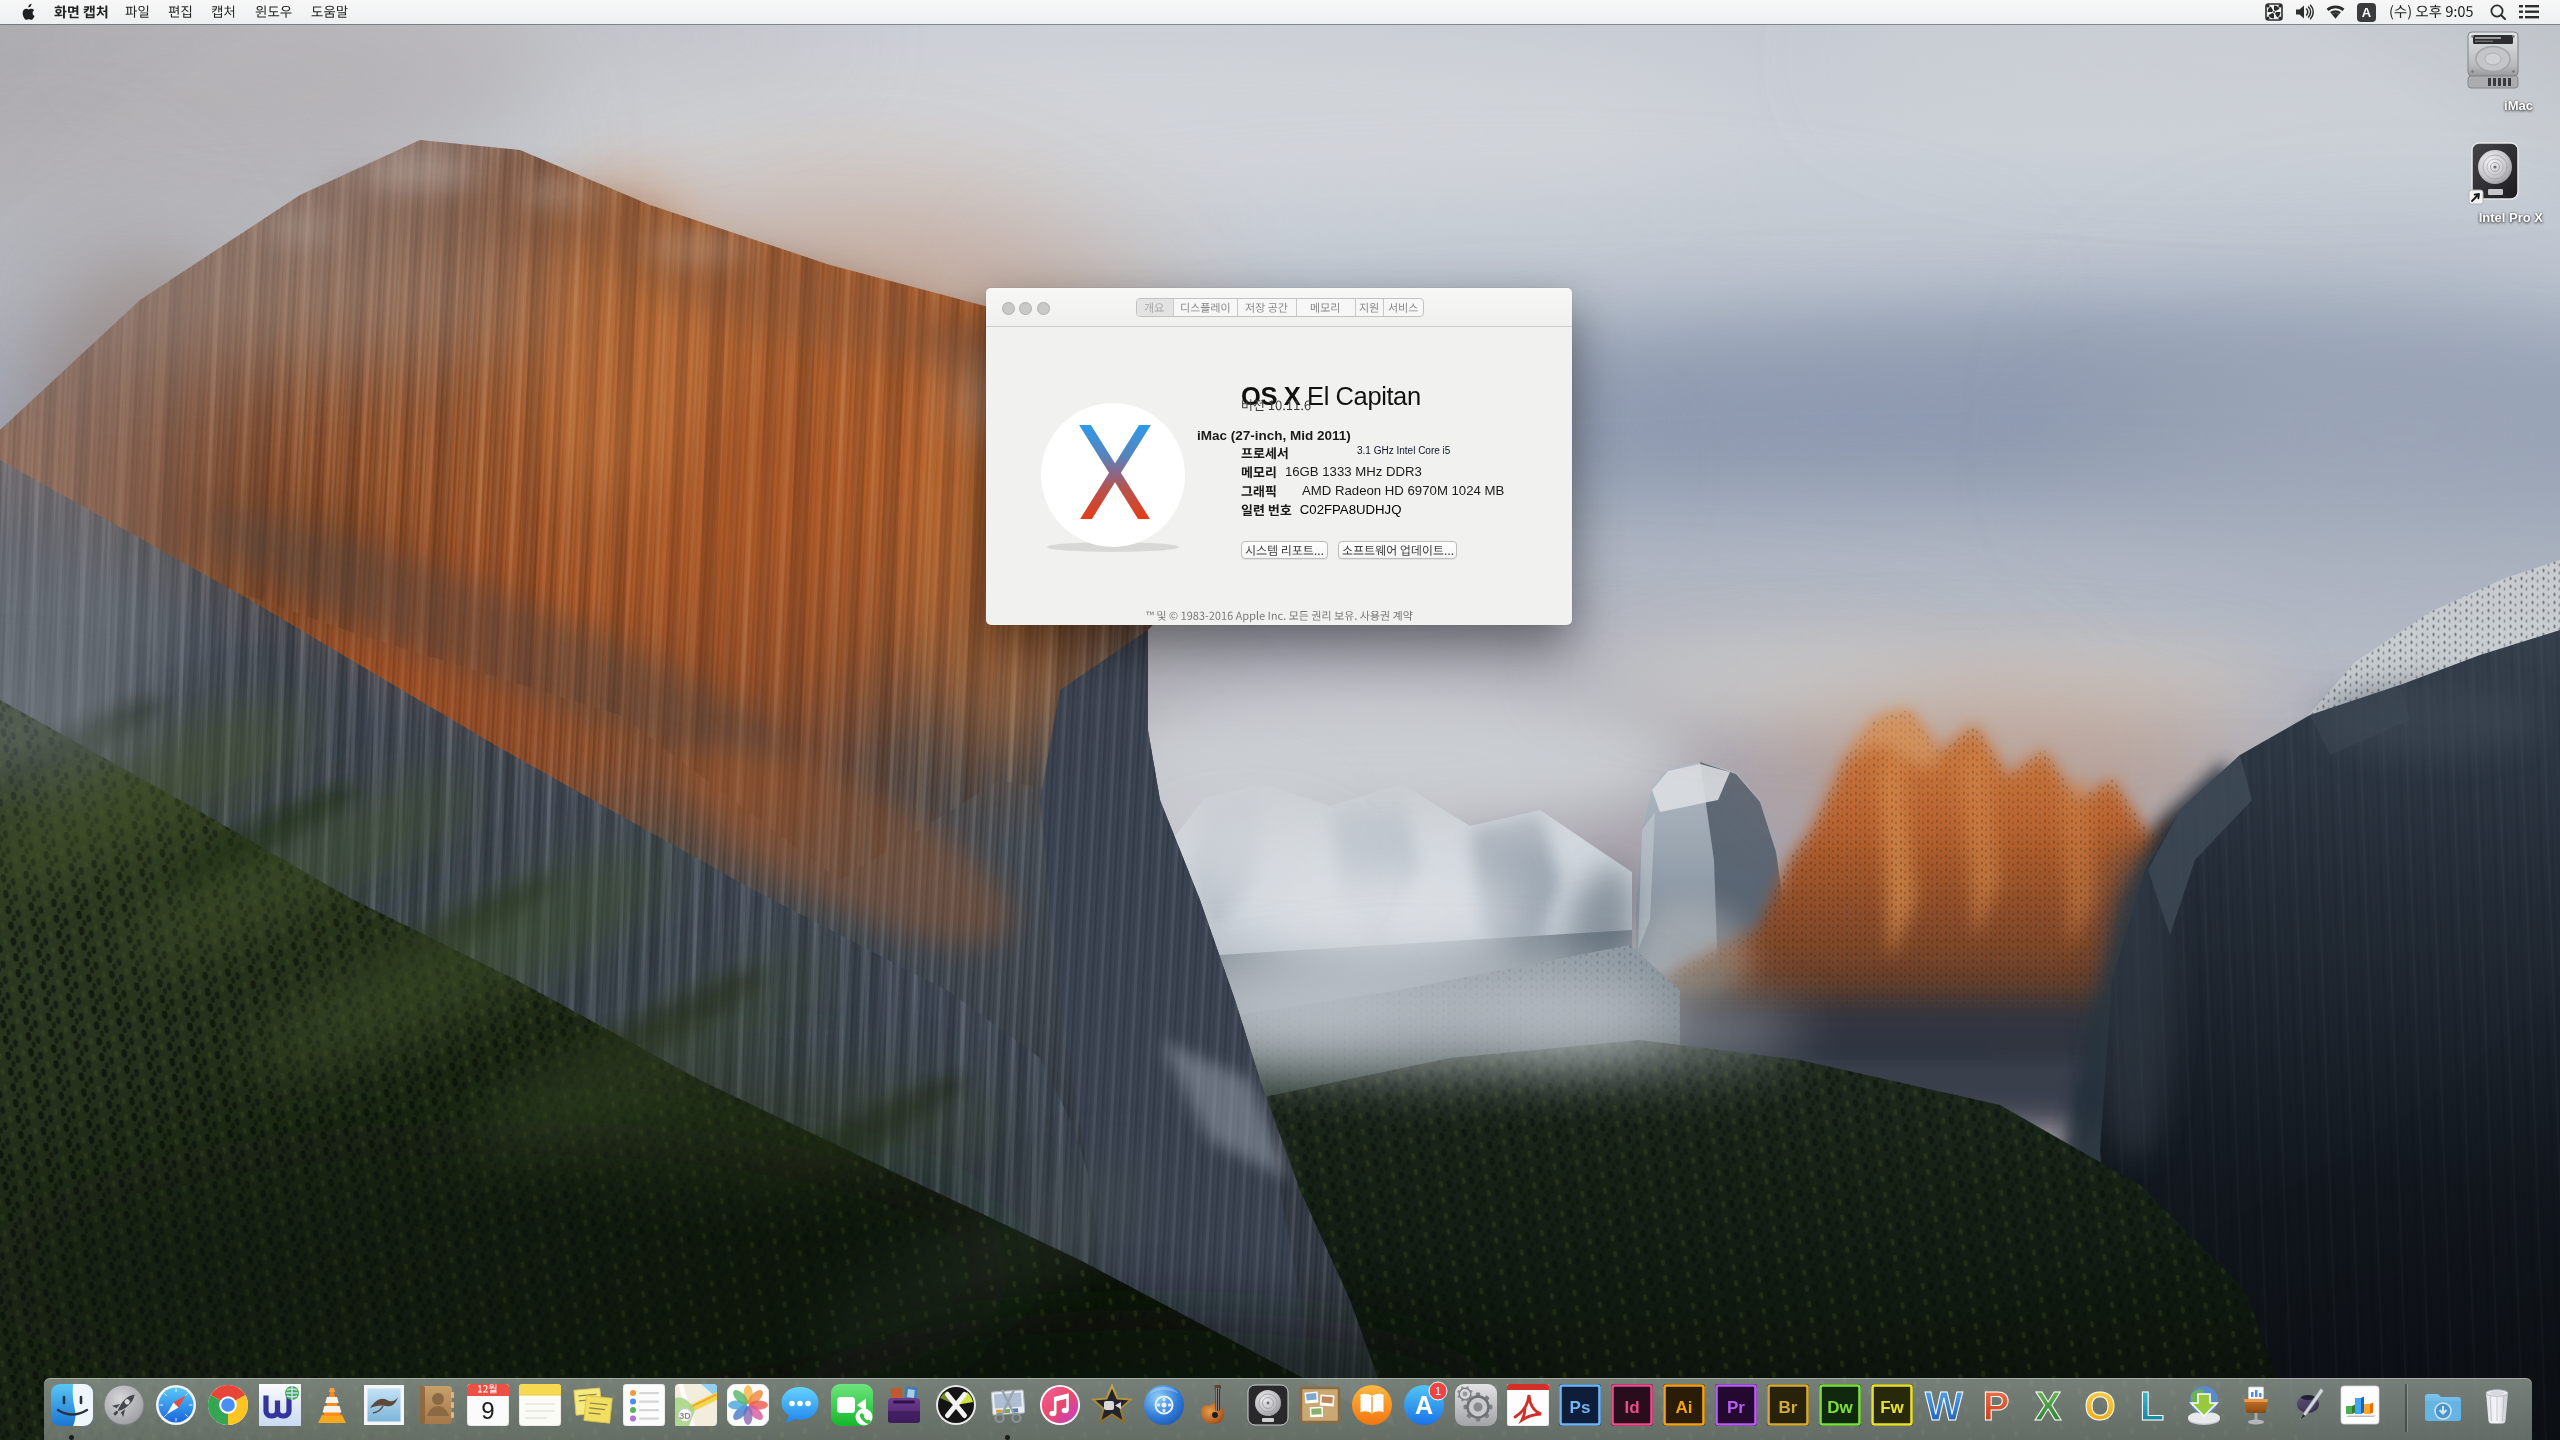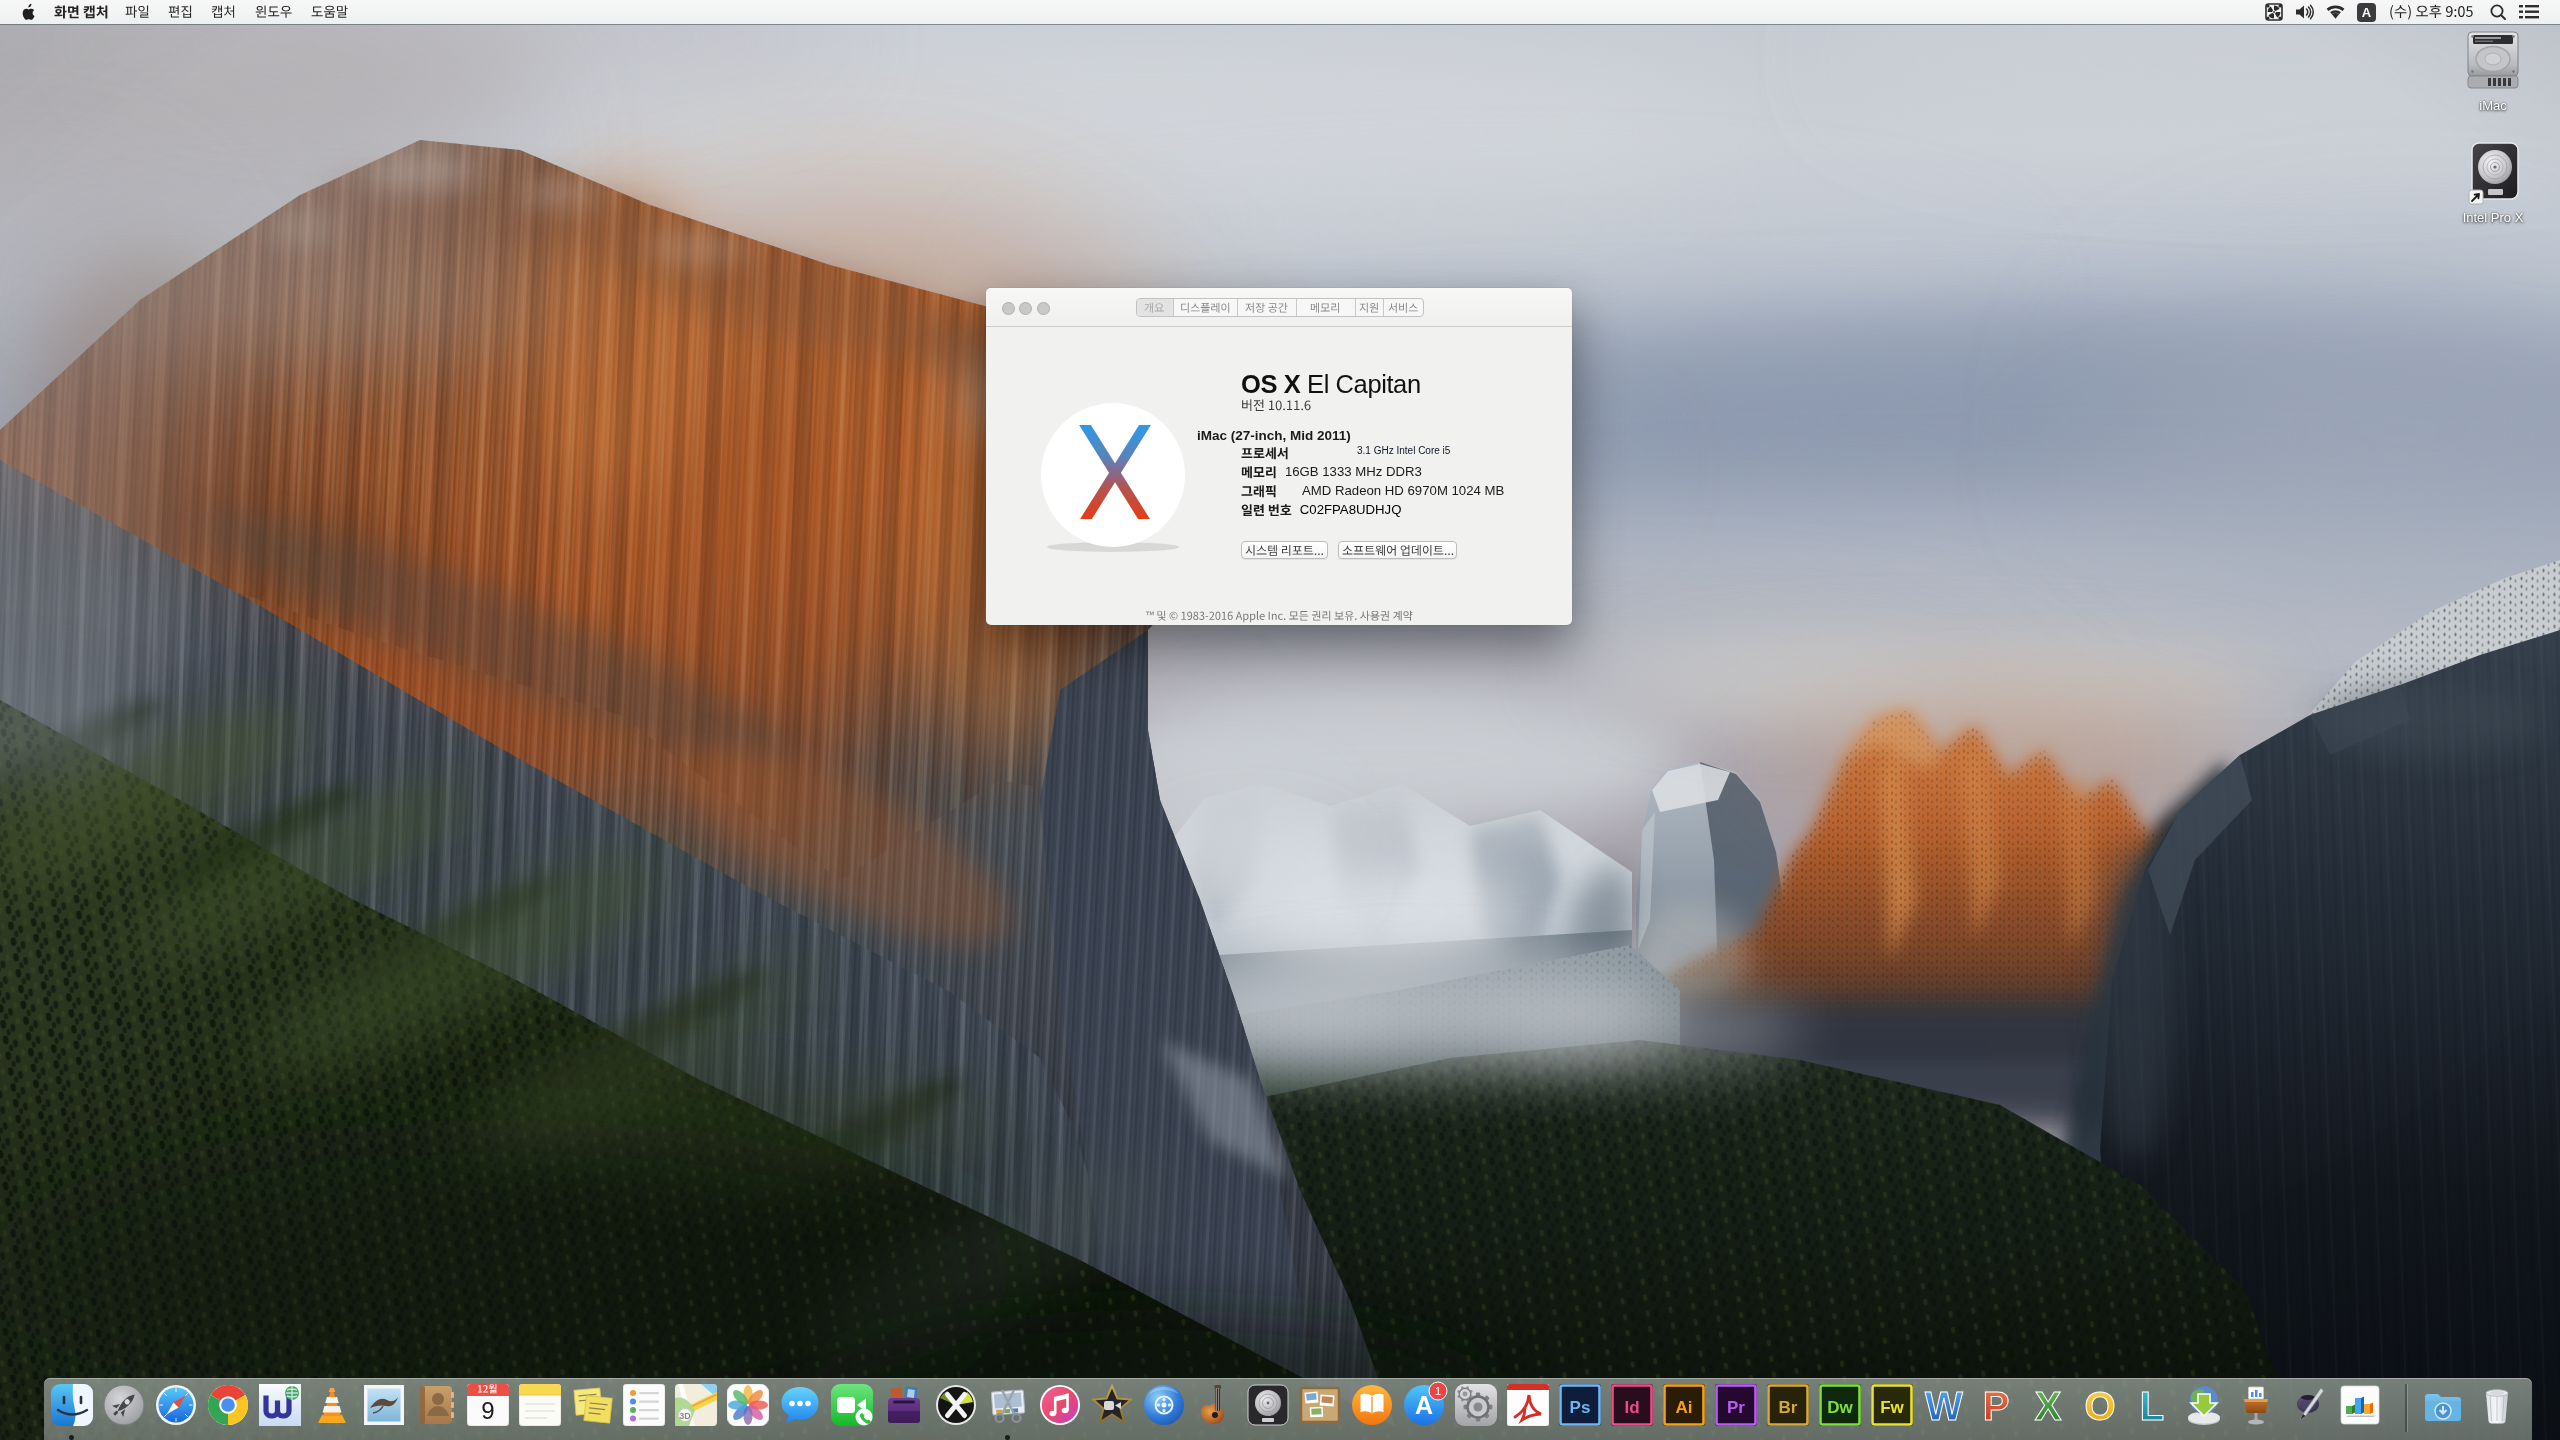--- a/index.html
+++ b/index.html
@@ -4,21 +4,21 @@
 html,body{width:2560px;height:1440px;overflow:hidden;background:#9aa3ae;font-family:"Liberation Sans",sans-serif}
 .abs{position:absolute}
 #wall{position:absolute;left:0;top:0}
 #menubar{position:absolute;left:0;top:0;width:2560px;height:24px;background:linear-gradient(#f7f7f7,#eef0f1);box-shadow:0 1px 0 rgba(70,80,90,.55);}
 #aboutwin{position:absolute;left:986px;top:288px;width:586px;height:337px;background:#f1f1f0;border-radius:5px;
  box-shadow:0 0 1px rgba(0,0,0,.35),0 20px 50px rgba(0,0,0,.45);}
 #titlebar{position:absolute;left:0;top:0;width:586px;height:39px;background:linear-gradient(#f7f7f6,#f0f0ee);border-bottom:1px solid #cecece;border-radius:5px 5px 0 0}
 .tl{position:absolute;top:14px;width:13px;height:13px;border-radius:50%;background:#c9c9c9;box-shadow:inset 0 0 0 1px rgba(0,0,0,.12)}
 #dock{position:absolute;left:44px;top:1378px;width:2488px;height:62px;border-radius:6px 6px 0 0;
  background:linear-gradient(rgba(160,170,162,.72),rgba(138,148,140,.70));box-shadow:inset 0 1px 0 rgba(255,255,255,.35)}
-.dlabel{position:absolute;color:#fff;font-weight:normal;font-size:13px;text-align:center;text-shadow:0 1px 3px rgba(0,0,0,.75),0 0 2px rgba(0,0,0,.5)}
+.dlabel{position:absolute;color:#fff;font-weight:bold;font-size:13px;text-align:right;text-shadow:0 1px 3px rgba(0,0,0,.75),0 0 2px rgba(0,0,0,.5)}
 </style></head>
 <body>
 
 <svg id="wall" width="2560" height="1440" viewBox="0 0 2560 1440">
 <defs>
 <filter id="f8" x="-150%" y="-150%" width="400%" height="400%">
         <feGaussianBlur stdDeviation="8"></feGaussianBlur>
       </filter>
 <filter id="f15" x="-150%" y="-150%" width="400%" height="400%">
         <feGaussianBlur stdDeviation="15"></feGaussianBlur>
@@ -454,21 +454,21 @@
         <stop offset="0.5" stop-color="#87698d"></stop>
         <stop offset="0.67" stop-color="#b35450"></stop>
         <stop offset="1" stop-color="#e63c16"></stop>
       </linearGradient>
     </defs>
 <ellipse cx="74" cy="146" rx="66" ry="5" fill="#000" opacity="0.10"></ellipse>
 <circle cx="74" cy="74" r="72" fill="#fff"></circle>
 <path d="M40.1,24 L51.9,24 L110.9,118 L99.1,118 Z" fill="url(#gX)"></path>
 <path d="M100.1,24 L111.9,24 L52.9,118 L41.1,118 Z" fill="url(#gX)"></path>
 </svg>
-<div class="abs" style="left:1241px;top:370px;font-size:25.5px;color:#111;letter-spacing:-0.4px"><span style="font-weight:bold">OS X</span> El Capitan</div>
+<div class="abs" style="left:1241px;top:382px;font-size:25.5px;color:#111;letter-spacing:-0.4px"><span style="font-weight:bold">OS X</span> El Capitan</div>
 <svg class="abs" style="left:1241px;top:394.9px" width="72.1" height="19.8" viewBox="0 -15.1 72.1 19.8">
     <g fill="#3c3c3c">
       <path d="M9.3 -10.8H10.3V1.0H9.3ZM6.2 -6.4H9.6V-5.5H6.2ZM1.1 -9.8H2.2V-6.8H5.5V-9.8H6.5V-1.9H1.1ZM2.2 -5.9V-2.8H5.5V-5.9Z M18.8 -7.5H21.8V-6.6H18.8ZM21.2 -10.7H22.3V-2.1H21.2ZM14.8 -0.1H22.6V0.8H14.8ZM14.8 -2.9H15.8V0.3H14.8ZM15.6 -9.3H16.5V-8.3Q16.5 -7.3 16.1 -6.3Q15.7 -5.4 14.9 -4.7Q14.2 -4.0 13.2 -3.6L12.6 -4.5Q13.3 -4.7 13.8 -5.1Q14.4 -5.5 14.8 -6.0Q15.2 -6.5 15.4 -7.1Q15.6 -7.7 15.6 -8.3ZM15.8 -9.3H16.7V-8.3Q16.7 -7.6 17.0 -6.9Q17.4 -6.2 18.0 -5.6Q18.7 -5.0 19.5 -4.7L19.0 -3.9Q18.0 -4.2 17.3 -4.9Q16.6 -5.6 16.2 -6.5Q15.8 -7.3 15.8 -8.3ZM13.0 -9.8H19.3V-8.9H13.0Z M28.0 0.0V-1.0H30.1V-8.1H28.4V-8.9Q29.0 -9.0 29.5 -9.1Q30.0 -9.3 30.4 -9.5H31.3V-1.0H33.2V0.0Z M37.7 0.2Q36.8 0.2 36.1 -0.4Q35.4 -0.9 35.1 -2.0Q34.7 -3.1 34.7 -4.8Q34.7 -6.5 35.1 -7.5Q35.4 -8.6 36.1 -9.2Q36.8 -9.7 37.7 -9.7Q38.6 -9.7 39.2 -9.2Q39.9 -8.6 40.3 -7.5Q40.6 -6.5 40.6 -4.8Q40.6 -3.1 40.3 -2.0Q39.9 -0.9 39.2 -0.4Q38.6 0.2 37.7 0.2ZM37.7 -0.8Q38.2 -0.8 38.6 -1.2Q39.0 -1.6 39.3 -2.5Q39.5 -3.4 39.5 -4.8Q39.5 -6.2 39.3 -7.1Q39.0 -7.9 38.6 -8.4Q38.2 -8.8 37.7 -8.8Q37.1 -8.8 36.7 -8.4Q36.3 -7.9 36.1 -7.1Q35.8 -6.2 35.8 -4.8Q35.8 -3.4 36.1 -2.5Q36.3 -1.6 36.7 -1.2Q37.1 -0.8 37.7 -0.8Z M43.1 0.2Q42.7 0.2 42.5 -0.1Q42.2 -0.3 42.2 -0.7Q42.2 -1.1 42.5 -1.4Q42.7 -1.6 43.1 -1.6Q43.4 -1.6 43.7 -1.4Q43.9 -1.1 43.9 -0.7Q43.9 -0.3 43.7 -0.1Q43.4 0.2 43.1 0.2Z M46.0 0.0V-1.0H48.2V-8.1H46.4V-8.9Q47.1 -9.0 47.6 -9.1Q48.0 -9.3 48.4 -9.5H49.3V-1.0H51.2V0.0Z M53.2 0.0V-1.0H55.4V-8.1H53.7V-8.9Q54.3 -9.0 54.8 -9.1Q55.3 -9.3 55.6 -9.5H56.5V-1.0H58.5V0.0Z M61.1 0.2Q60.8 0.2 60.5 -0.1Q60.3 -0.3 60.3 -0.7Q60.3 -1.1 60.5 -1.4Q60.8 -1.6 61.1 -1.6Q61.5 -1.6 61.7 -1.4Q62.0 -1.1 62.0 -0.7Q62.0 -0.3 61.7 -0.1Q61.5 0.2 61.1 0.2Z M66.8 0.2Q66.2 0.2 65.6 -0.1Q65.0 -0.4 64.6 -1.0Q64.1 -1.6 63.9 -2.5Q63.6 -3.4 63.6 -4.5Q63.6 -5.9 63.9 -6.9Q64.2 -7.9 64.7 -8.5Q65.2 -9.1 65.8 -9.4Q66.5 -9.7 67.2 -9.7Q67.9 -9.7 68.5 -9.4Q69.0 -9.1 69.4 -8.7L68.7 -8.0Q68.5 -8.3 68.1 -8.5Q67.7 -8.7 67.2 -8.7Q66.6 -8.7 66.0 -8.3Q65.4 -7.9 65.1 -7.0Q64.8 -6.1 64.8 -4.5Q64.8 -3.3 65.0 -2.5Q65.2 -1.6 65.7 -1.2Q66.2 -0.8 66.8 -0.8Q67.3 -0.8 67.7 -1.0Q68.0 -1.3 68.2 -1.8Q68.4 -2.3 68.4 -2.9Q68.4 -3.6 68.3 -4.0Q68.1 -4.5 67.7 -4.8Q67.3 -5.0 66.7 -5.0Q66.3 -5.0 65.7 -4.7Q65.2 -4.4 64.7 -3.7L64.7 -4.7Q65.0 -5.1 65.4 -5.3Q65.7 -5.6 66.1 -5.8Q66.5 -5.9 66.9 -5.9Q67.7 -5.9 68.3 -5.6Q68.9 -5.3 69.2 -4.6Q69.6 -3.9 69.6 -2.9Q69.6 -2.0 69.2 -1.3Q68.8 -0.6 68.2 -0.2Q67.6 0.2 66.8 0.2Z"></path>
     </g>
   </svg>
 <div class="abs" style="left:1197px;top:428px;font-size:13.5px;font-weight:bold;color:#1b1b1b">iMac (27-inch, Mid 2011)</div>
 <svg class="abs" style="left:1241px;top:443.4px" width="49.8" height="19.8" viewBox="0 -15.1 49.8 19.8">
     <g fill="#1b1b1b">
       <path d="M0.5 -1.7H11.4V-0.2H0.5ZM1.4 -9.9H10.5V-8.5H1.4ZM1.4 -4.9H10.5V-3.5H1.4ZM3.0 -8.6H4.7V-4.7H3.0ZM7.2 -8.6H8.9V-4.7H7.2Z M12.5 -1.6H23.4V-0.2H12.5ZM17.1 -3.9H18.8V-1.0H17.1ZM13.7 -10.1H22.2V-6.1H15.5V-4.1H13.7V-7.5H20.5V-8.7H13.7ZM13.7 -4.8H22.4V-3.4H13.7Z M29.2 -6.8H31.2V-5.4H29.2ZM26.6 -9.8H27.9V-7.8Q27.9 -6.8 27.8 -5.8Q27.6 -4.8 27.3 -4.0Q27.0 -3.1 26.5 -2.4Q26.0 -1.7 25.3 -1.2L24.2 -2.5Q24.9 -2.9 25.3 -3.5Q25.8 -4.1 26.1 -4.8Q26.4 -5.5 26.5 -6.3Q26.6 -7.1 26.6 -7.8ZM27.0 -9.8H28.3V-7.9Q28.3 -7.2 28.4 -6.4Q28.5 -5.7 28.8 -5.0Q29.0 -4.4 29.4 -3.8Q29.8 -3.3 30.4 -2.9L29.5 -1.5Q28.8 -2.0 28.3 -2.6Q27.8 -3.3 27.5 -4.2Q27.2 -5.0 27.1 -6.0Q27.0 -6.9 27.0 -7.9ZM33.1 -10.9H34.8V1.1H33.1ZM30.7 -10.7H32.3V0.6H30.7Z M42.5 -7.1H45.7V-5.7H42.5ZM39.2 -10.0H40.6V-8.2Q40.6 -7.1 40.4 -6.0Q40.2 -5.0 39.8 -4.0Q39.4 -3.1 38.8 -2.4Q38.2 -1.7 37.3 -1.3L36.2 -2.7Q37.0 -3.0 37.6 -3.6Q38.1 -4.2 38.5 -4.9Q38.9 -5.7 39.0 -6.5Q39.2 -7.4 39.2 -8.2ZM39.6 -10.0H40.9V-8.2Q40.9 -7.4 41.1 -6.5Q41.3 -5.7 41.6 -5.0Q42.0 -4.3 42.5 -3.7Q43.1 -3.2 43.8 -2.8L42.8 -1.5Q41.9 -1.9 41.3 -2.6Q40.7 -3.2 40.3 -4.1Q39.9 -5.0 39.7 -6.1Q39.6 -7.1 39.6 -8.2ZM44.8 -10.9H46.5V1.2H44.8Z"></path>
     </g>

